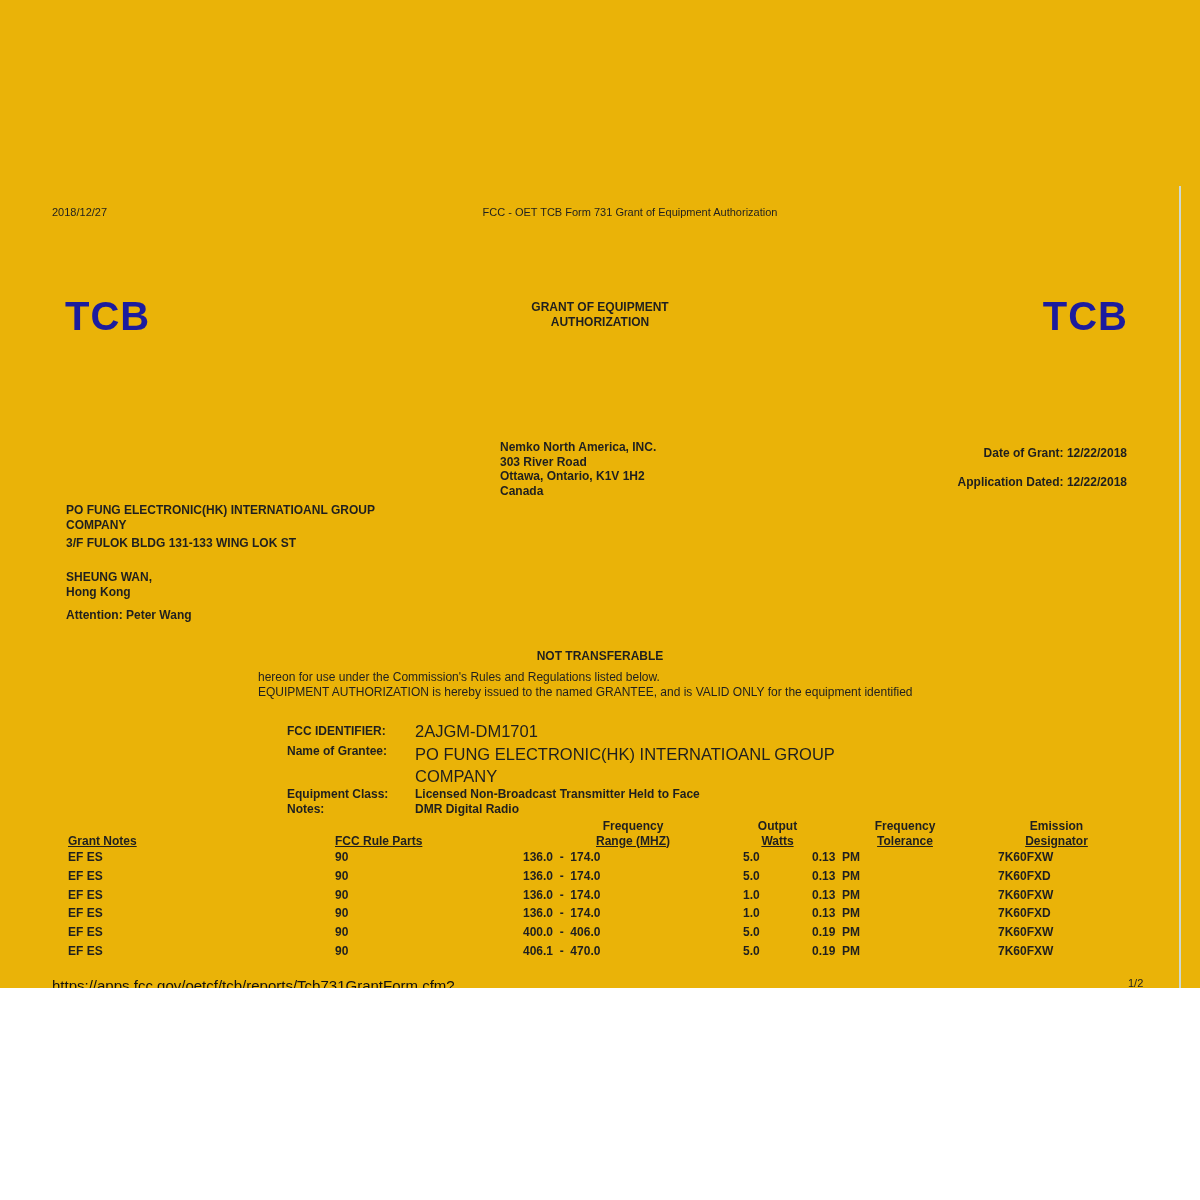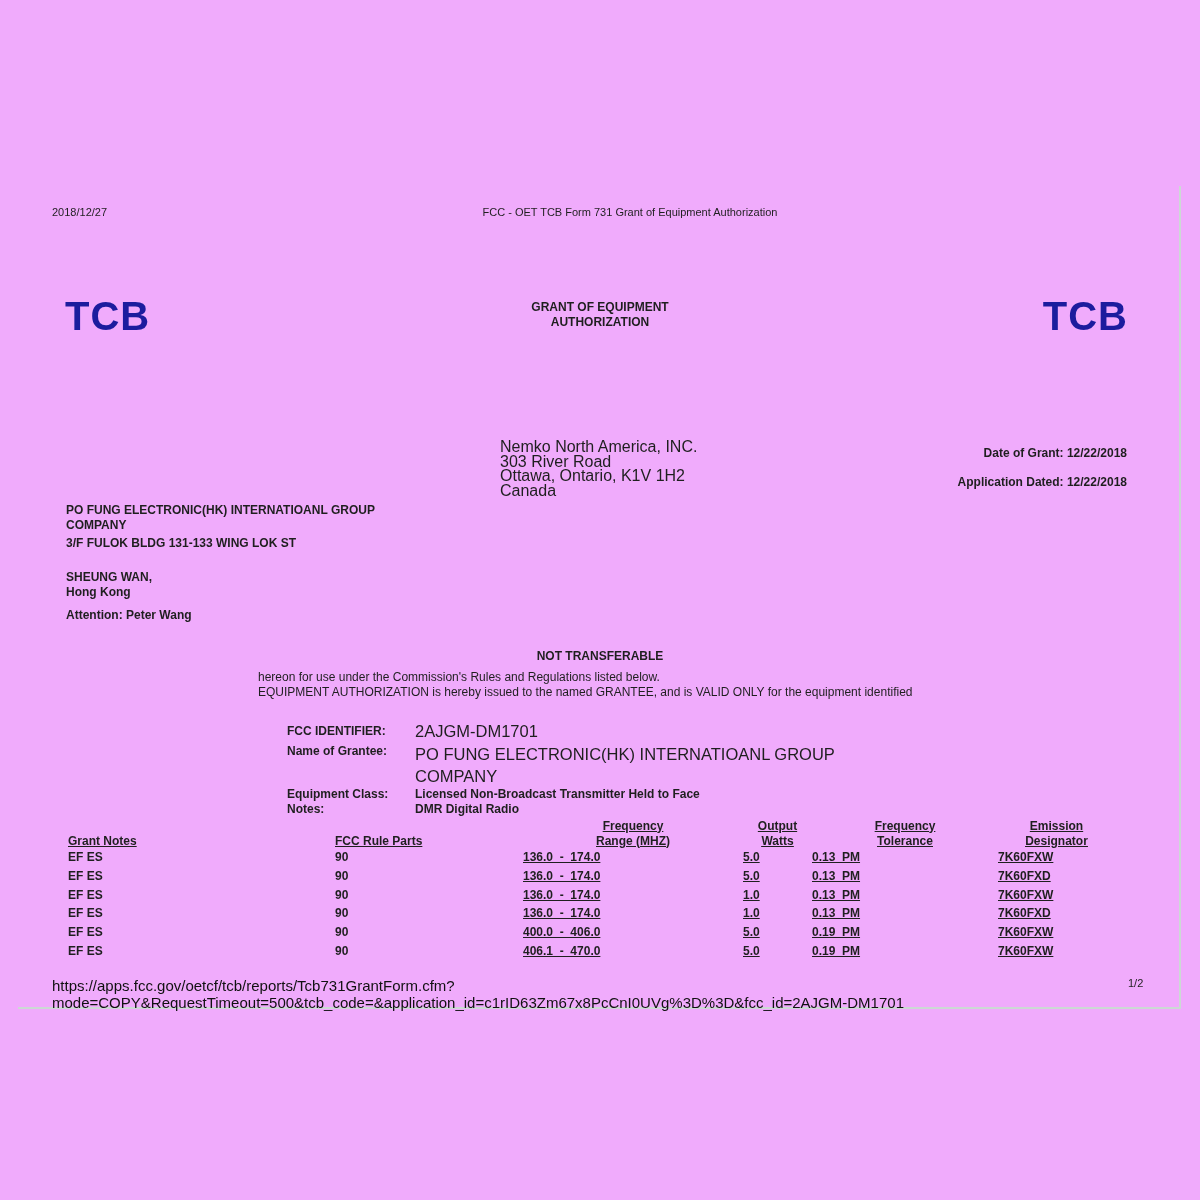--- a/index.html
+++ b/index.html
@@ -1,17 +1,17 @@
 <!DOCTYPE html>
 <html><head>
 <meta charset="utf-8">
 <style>
   html,body{margin:0;padding:0;background:#ffffff;}
   #canvas{
-    position:relative;width:1200px;height:1200px;background:#f0abfc;
+    position:relative;width:1200px;height:988px;background:#eab308;
     font-family:"Liberation Sans",sans-serif;color:#1f1f1f;overflow:hidden;
   }
   .abs{position:absolute;}
 
   #sheet-edge{
     position:absolute;left:18px;top:186px;width:1161px;height:821px;
     border-right:2px solid #ccd9d4;border-bottom:2px solid #ccd9d4;
     pointer-events:none;
   }
 
@@ -19,21 +19,21 @@
   #form-title{left:0;right:0;top:206px;text-align:center;font-size:11px;transform:translateX(30px);}
 
   .tcb-logo{top:294px;font-size:40px;font-weight:700;letter-spacing:1px;}
   #tcb-logo-left{left:65px;}
   #tcb-logo-right{right:72px;}
 
   #title-block{left:0;right:0;top:300px;text-align:center;font-size:12px;font-weight:700;line-height:15px;}
   #title-block .grant-title{margin-bottom:25px;}
   #title-block .auth-lines{line-height:18.5px;}
 
-  #issuer-block{left:500px;top:440px;font-size:16px;font-weight:400;line-height:14.5px;}
+  #issuer-block{left:500px;top:440px;font-size:12px;font-weight:700;line-height:14.5px;}
 
   #dates-block{right:73px;top:446px;text-align:right;font-size:12px;font-weight:700;}
   #dates-block .date-line{margin-bottom:15px;}
 
   #grantee-block{left:66px;top:503px;font-size:12px;font-weight:700;}
   #grantee-block .name{line-height:15px;margin-bottom:3px;}
   #grantee-block .street{margin-bottom:20px;}
   #grantee-block .city{line-height:15px;}
   #attention-line{left:66px;top:608px;font-size:12px;font-weight:700;}
 
@@ -48,21 +48,21 @@
   #grant-table table{border-collapse:collapse;table-layout:fixed;width:1059px;font-size:12px;font-weight:700;}
   #grant-table col.c0{width:274px;} #grant-table col.c1{width:193px;}
   #grant-table col.c2{width:220px;} #grant-table col.c3{width:69px;}
   #grant-table col.c4{width:186px;} #grant-table col.c5{width:117px;}
   #grant-table th,#grant-table td{padding:0;margin:0;font-weight:700;white-space:pre;}
   #grant-table thead tr{height:15px;}
   #grant-table tbody tr{height:18.7px;}
   #grant-table .a-left{text-align:left;}
   #grant-table .c0.a-left{padding-left:12px;}
   #grant-table .c1.a-left{padding-left:5px;}
-  #grant-table .a-center{text-decoration:underline;}
+  #grant-table .a-center{}
   #grant-table thead tr.hdr-underline th span{text-decoration:underline;}
 
   #footer-url{left:52px;top:977px;font-size:15px;font-weight:400;color:#111;}
   #page-number{left:1128px;top:977px;font-size:11px;}
 </style>
 </head>
 <body>
 
 <div id="canvas">
 

